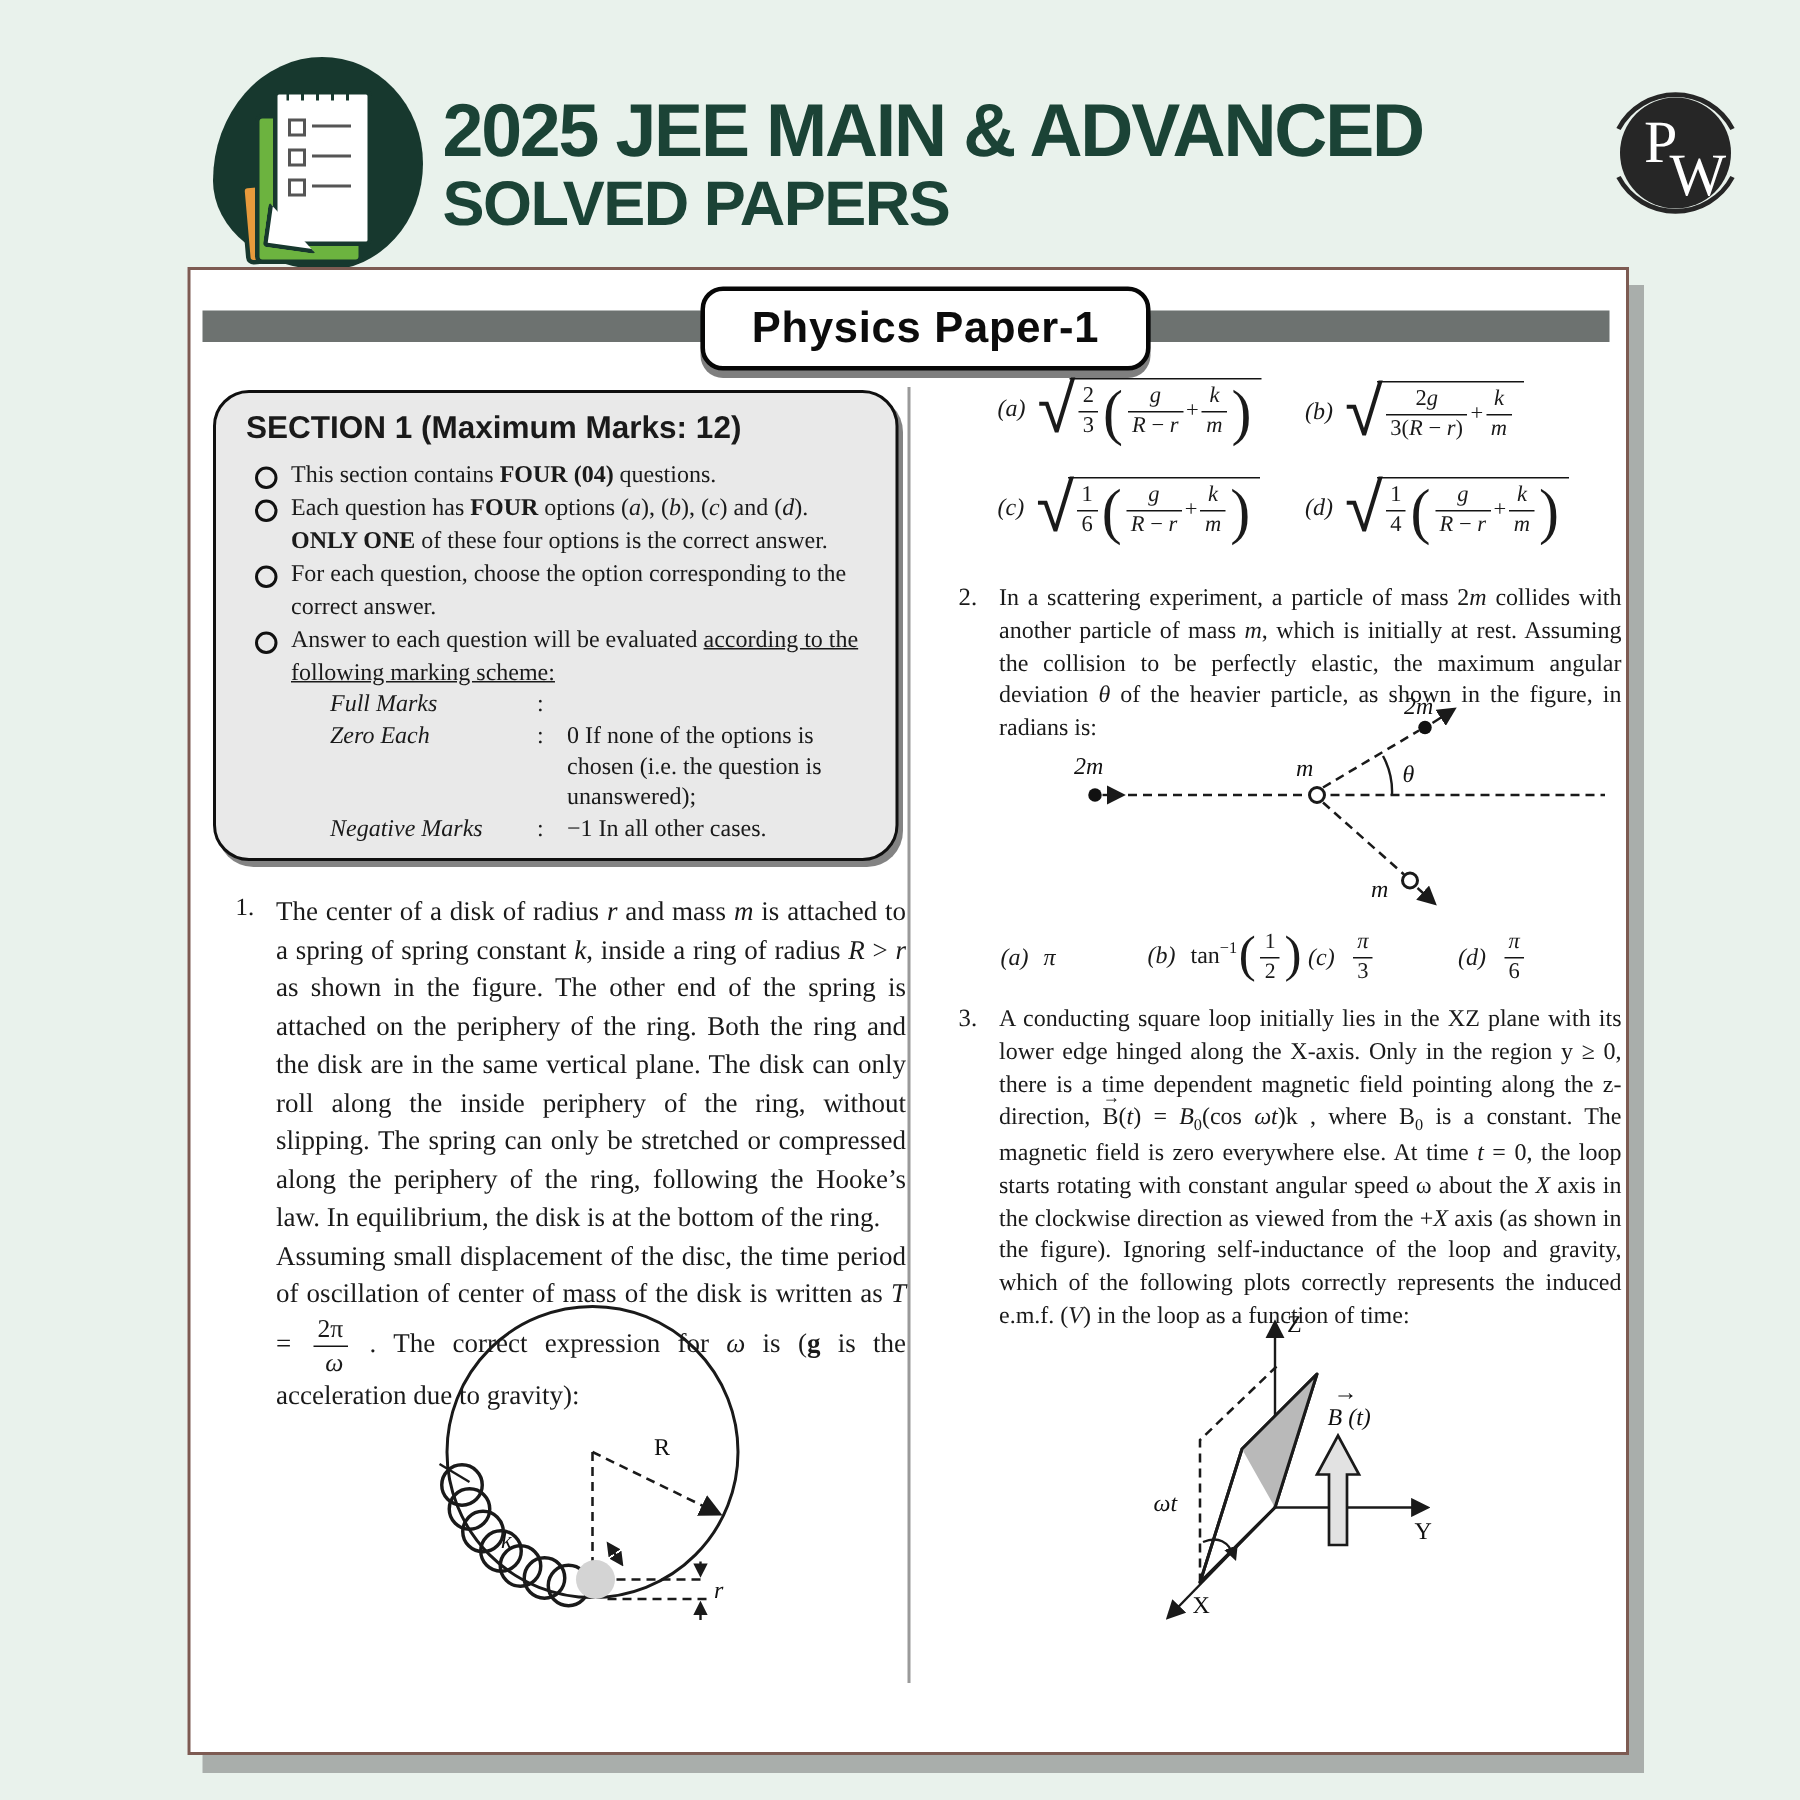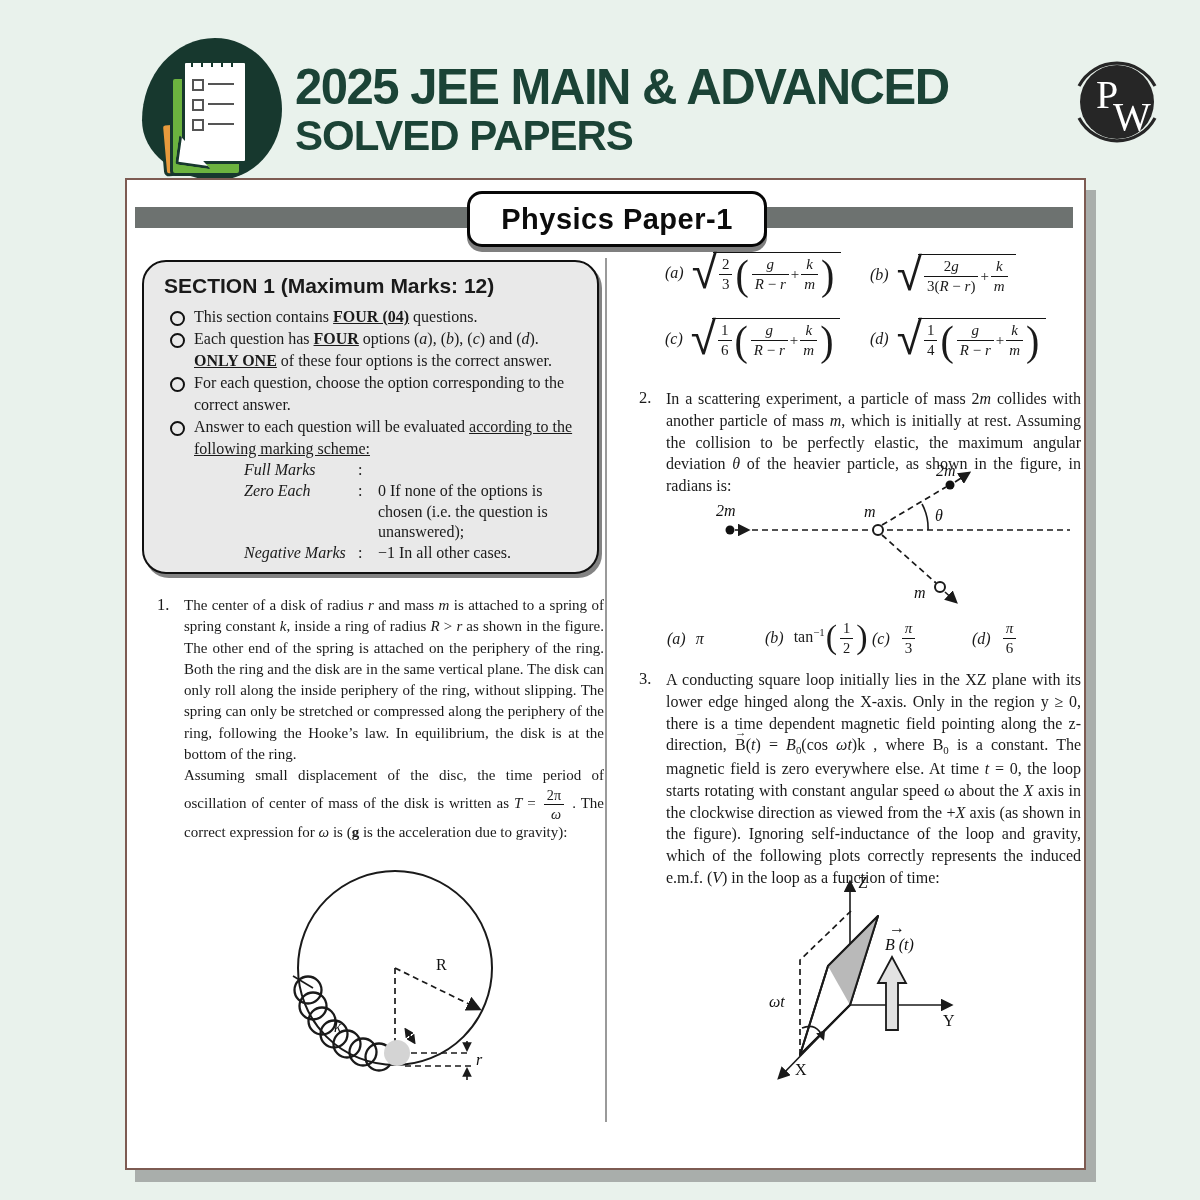--- a/index.html
+++ b/index.html
@@ -38,31 +38,31 @@
   .divider{position:absolute;left:478px;top:78px;width:2px;height:864px;background:#9a9a9a;}
   
   .secbox{position:absolute;left:15px;top:80px;width:457px;height:314px;background:#e9e9e9;
     border:2.5px solid #101010;border-radius:24px;box-shadow:3px 4px 0 rgba(30,30,30,.55);
     padding:10px 22px 0 20px;box-sizing:border-box;}
   .sec-title{text-align:left;font-family:"Liberation Sans",sans-serif;font-weight:bold;font-size:21px;margin:2px 0 8px 0;}
   .blt{display:grid;grid-template-columns:30px 1fr;font-size:16px;line-height:1.34;margin-bottom:1px;}
   .blt .dotc{width:11px;height:11px;border:2.2px solid #111;border-radius:50%;margin:5px 0 0 6px;}
   .mk{padding-left:56px;font-size:16px;line-height:1.3;}
   .mkrow{display:grid;grid-template-columns:138px 20px 1fr;}
-  .mk-label{font-style:italic;margin-left:24px;}
+  .mk-label{font-style:italic;}
   
   .qrow{display:grid;grid-template-columns:27px 1fr;}
   .qnum{font-size:16.5px;}
-  .qtext{font-size:15px;line-height:1.42;text-align:justify;}
+  .qtext{font-size:18px;line-height:1.42;text-align:justify;}
   .q1{position:absolute;left:30px;top:415px;width:447px;}
   .q2{position:absolute;left:512px;top:208px;width:442px;}
   .q3{position:absolute;left:512px;top:489px;width:442px;}
   .q2 .qtext,.q3 .qtext{font-size:16px;line-height:1.36;}
   .i{font-style:italic;}
-  .b{font-weight:bold;text-decoration:underline;}
+  .b{font-weight:bold;}
   .u{text-decoration:underline;}
   .sub{vertical-align:sub;font-size:.68em;}
   .sup{vertical-align:super;font-size:.68em;}
   .ovr{position:relative;display:inline-block;font-style:inherit;}
   .ovr .ovr-t{position:absolute;left:55%;transform:translateX(-50%);top:-.62em;font-size:.72em;line-height:1;font-style:normal;}
   
   .fr{display:inline-block;text-align:center;vertical-align:middle;margin:0 2px;line-height:1.15;}
   .fr .fn{display:block;padding:0 3px 1px 3px;border-bottom:1.5px solid #141414;}
   .fr .fd{display:block;padding:1px 3px 0 3px;}
   .ifr{font-size:.95em;margin:0 3px;text-align:right;}

